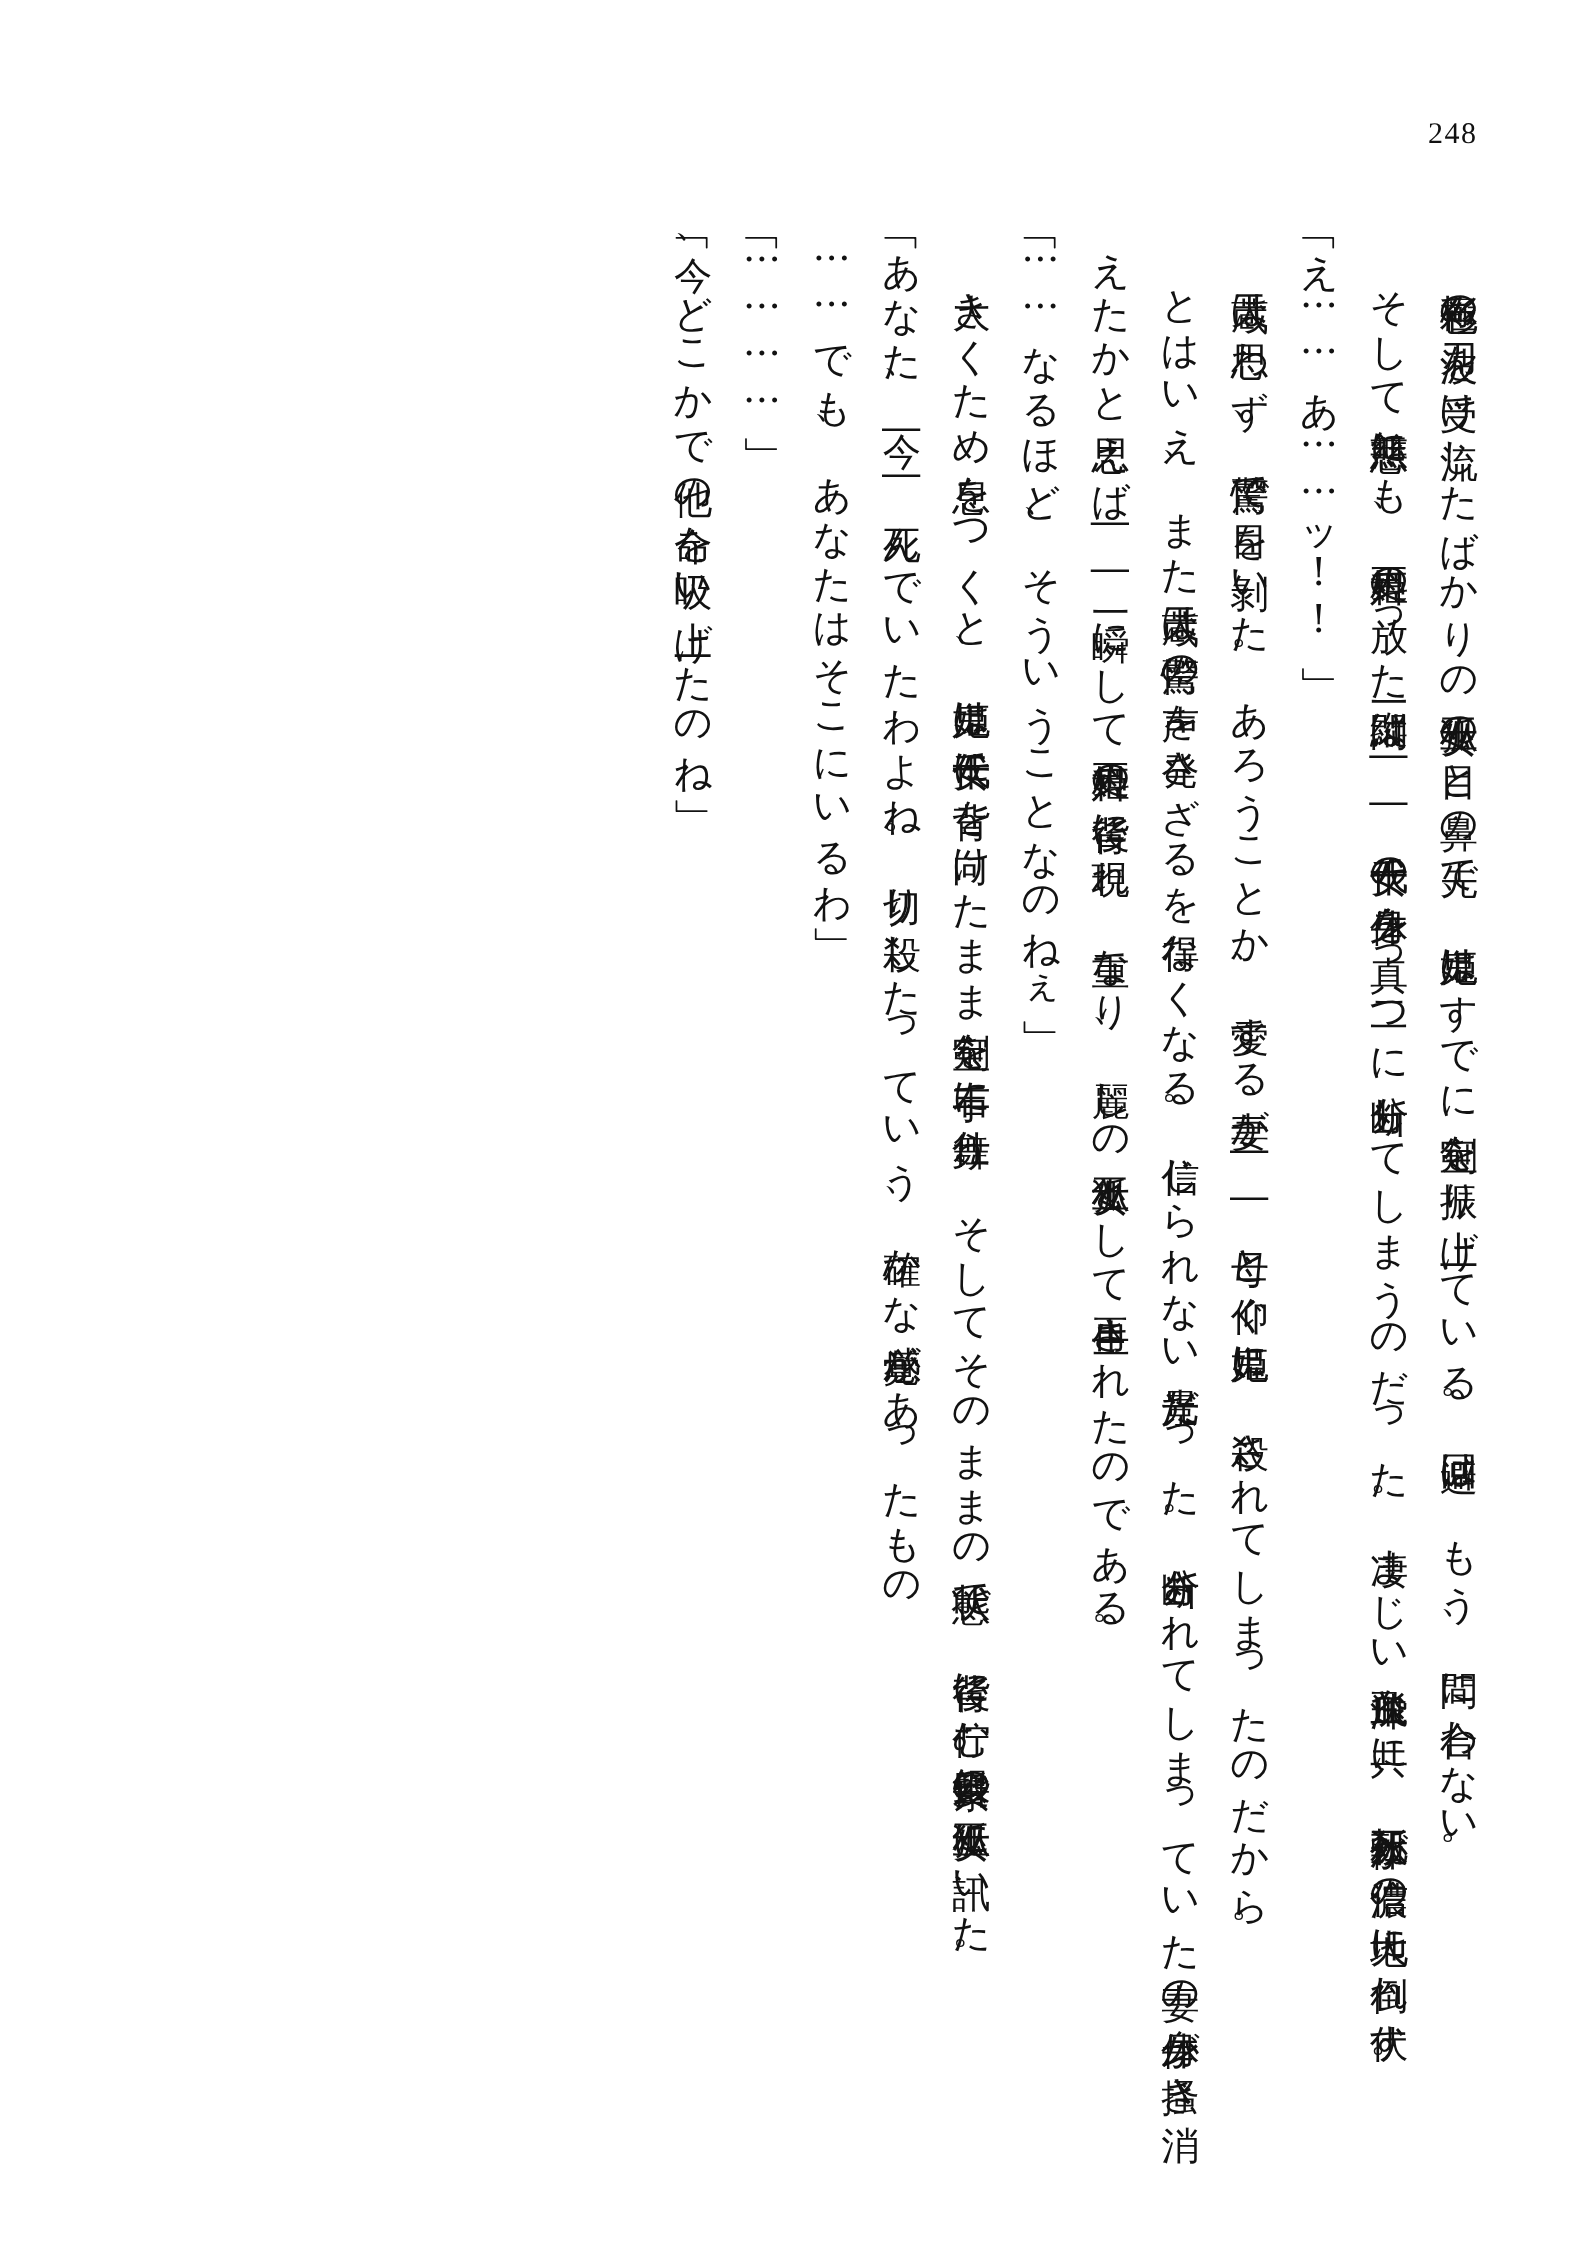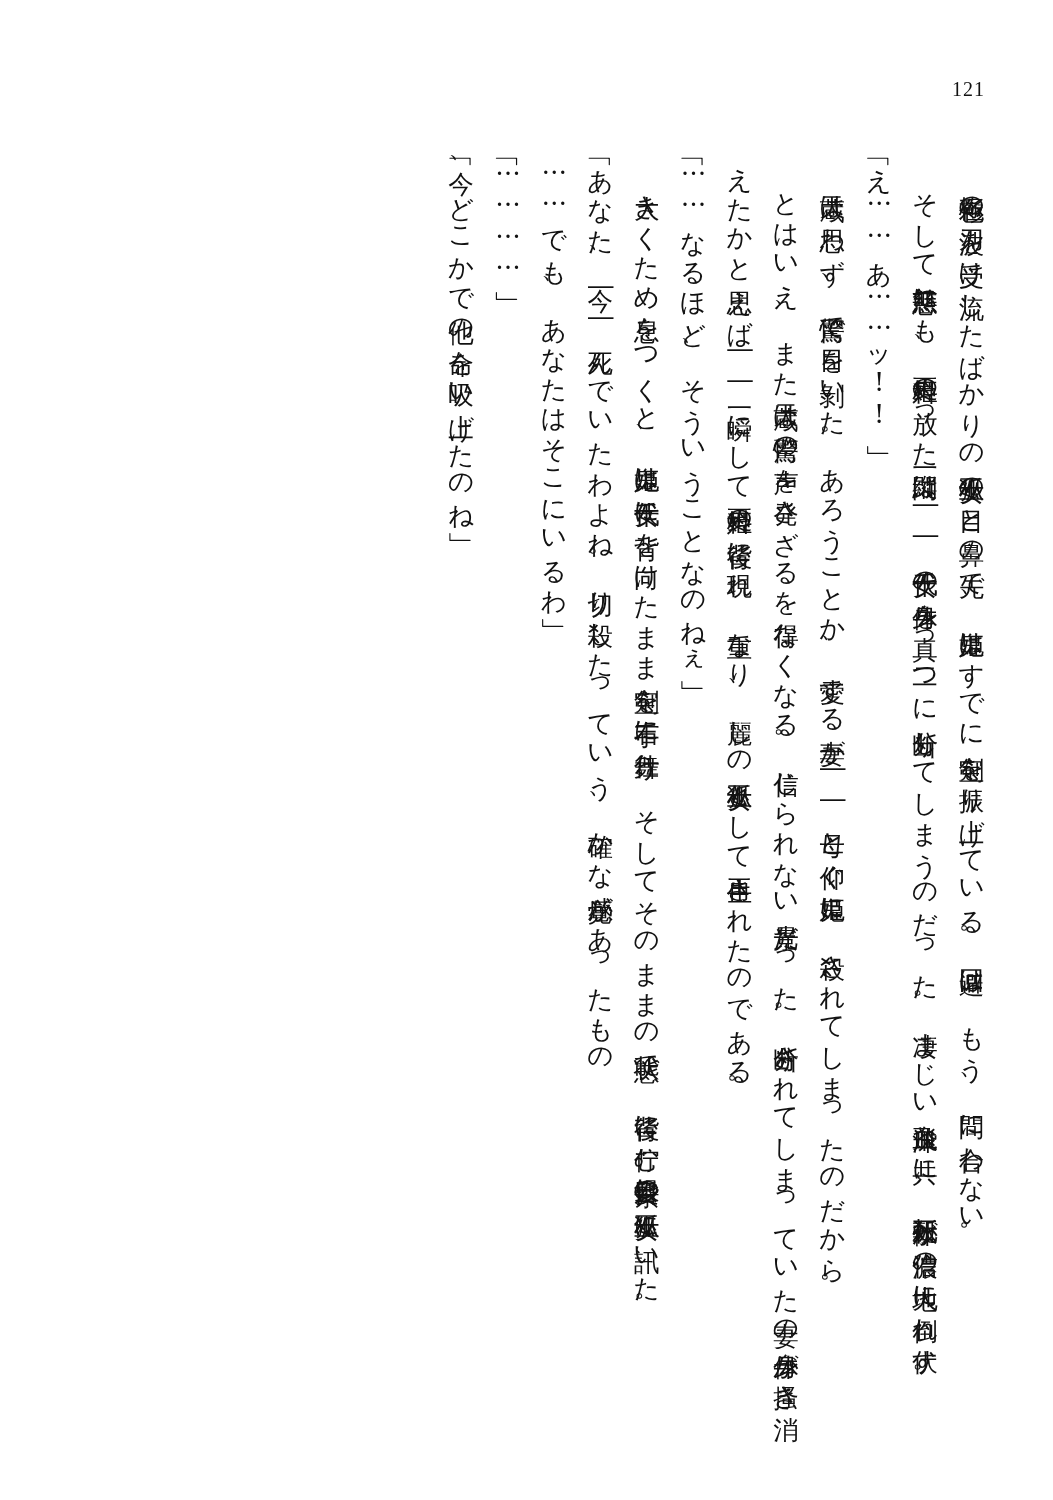--- a/index.html
+++ b/index.html
@@ -45,21 +45,21 @@
   }
   .body-text p.indent {
     text-indent: 1em;
   }
 </style>
 </head>
 <body>
 
 <div class="page">
 
-  <div class="page-number">121</div>
+  <div class="page-number">248</div>
 
   <div class="body-text">
     <p class="indent">極彩色の刀波を受け流したばかりの狐巫女の目と鼻の先で、鬼姫はすでに宝剣を振り上げている。回避は、もう、間に合わない。</p>
     <p class="indent">そして無慈悲にも、更科姫の放った縦一閃は――千代女の身体を真っ二つに分断してしまうのだった。凄まじい血飛沫と共に、斬殺死体が信濃の大地に倒れ伏す。</p>
     <p>「え……あ……ッ!!」</p>
     <p class="indent">天蔵は思わず、驚愕で目を剝いた。あろうことか、愛する妻が――母と仰ぐ鬼姫に、殺されてしまったのだから。</p>
     <p class="indent">とはいえ、また天蔵は驚愕の声を発さざるを得なくなる。信じられない光景だった。分断されてしまっていた妻の身体が搔き消えたかと思えば――一瞬にして更科姫の背後に現れ、重なり、麗しの狐巫女として再生されたのである。</p>
     <p>「……なるほど、そういうことなのねぇ」</p>
     <p class="indent">大きくため息をつくと、鬼姫は千代女に背を向けたまま宝剣を右手に仕舞う。そしてそのままの状態で、背後に佇む銀髪紫目の狐巫女に訊いた。</p>
     <p>「あなた、今――死んでいたわよね。切り殺したっていう、確かな感覚があったもの</p>

